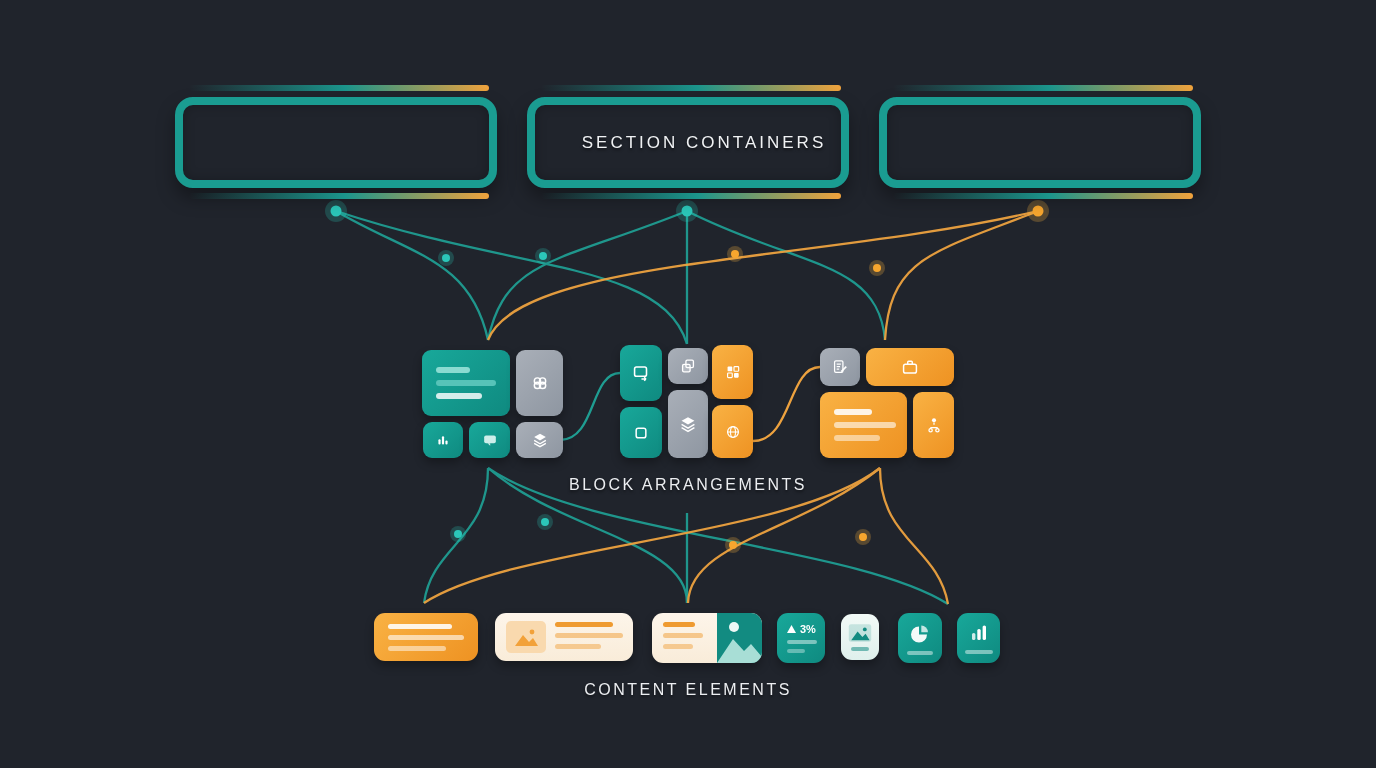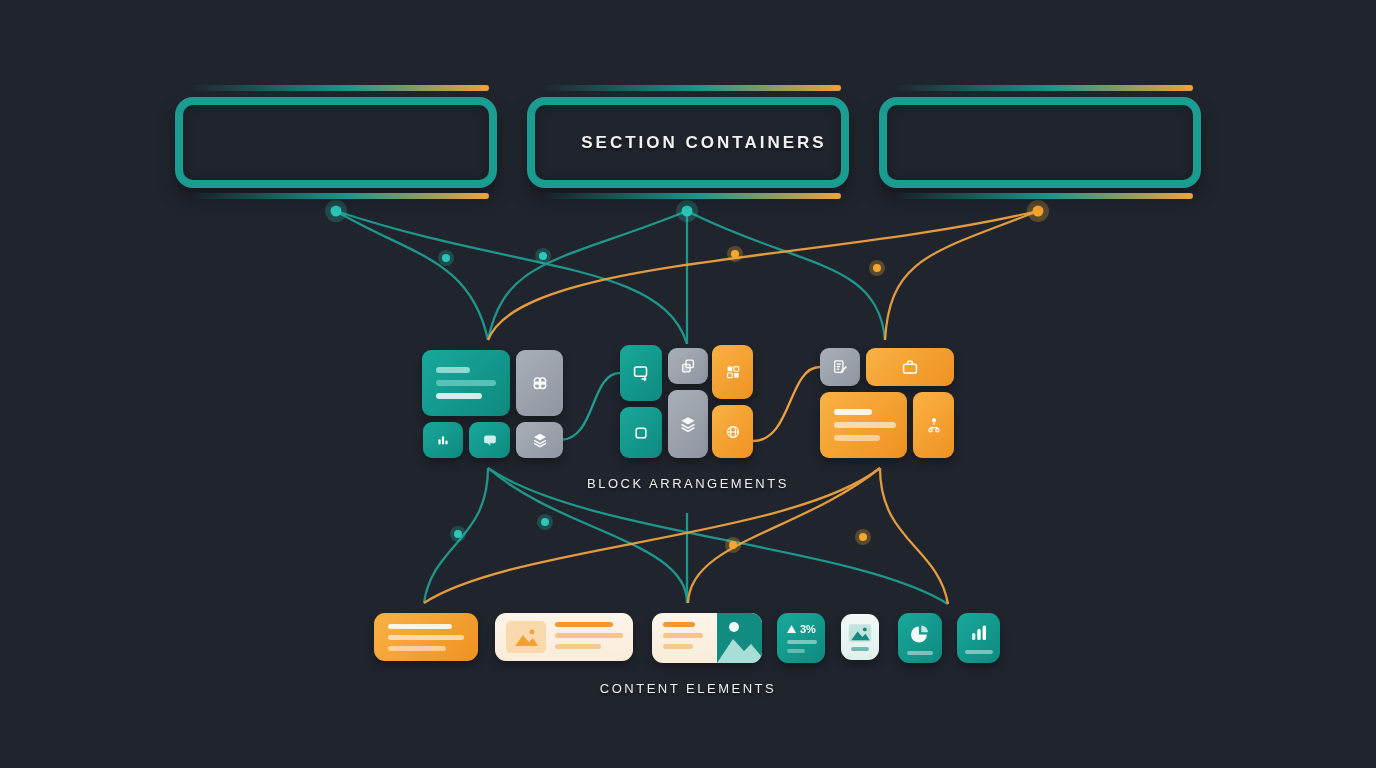--- a/index.html
+++ b/index.html
@@ -12,35 +12,35 @@
   
   .container-wrap{position:absolute;top:85px;width:322px;height:116px;}
   .accent{position:absolute;left:14px;right:8px;height:6px;border-radius:3px;
     background:linear-gradient(90deg, rgba(27,149,140,0) 0%, #1b958c 52%, #f0a23c 100%);}
   .accent.top{top:0;}
   .accent.bottom{top:108px;}
   .container-box{position:absolute;top:12px;left:0;right:0;height:91px;box-sizing:border-box;
     border:8px solid #1a9c91;border-radius:18px;
     box-shadow:0 10px 18px rgba(0,0,0,.35), inset 0 0 12px rgba(0,0,0,.25);
     display:flex;align-items:center;justify-content:center;}
-  .container-label{color:#f0f2f4;font-size:17px;letter-spacing:3px;font-weight:700;
+  .container-label{color:#f0f2f4;font-size:17px;letter-spacing:3px;font-weight:400;
     text-shadow:0 2px 3px rgba(0,0,0,.5);margin-left:32px;}
   
   .blk{position:absolute;border-radius:9px;display:flex;align-items:center;justify-content:center;
     box-shadow:0 5px 10px rgba(0,0,0,.3);}
   .blk.teal{background:linear-gradient(135deg,#18a89a 0%,#0f8a80 100%);}
   .blk.gray{background:linear-gradient(135deg,#a9afb8 0%,#8e96a1 100%);}
   .blk.orange{background:linear-gradient(135deg,#f9b244 0%,#ee9222 100%);}
   .blk.cream{background:linear-gradient(180deg,#fdf5ea 0%,#f9ecd9 100%);}
   .blk.light{background:linear-gradient(180deg,#f2faf7 0%,#dff0ec 100%);}
   .vstack{display:flex;flex-direction:column;justify-content:center;gap:7px;width:100%;padding:0 14px;box-sizing:border-box;}
   .bar{height:6px;border-radius:3px;}
   
   .tier-label{position:absolute;left:0;width:100%;text-align:center;color:#eceef1;
-    font-size:13px;letter-spacing:2.5px;font-weight:500;text-shadow:0 2px 3px rgba(0,0,0,.5);}
+    font-size:16px;letter-spacing:2.5px;font-weight:500;text-shadow:0 2px 3px rgba(0,0,0,.5);}
   
   .card{position:absolute;border-radius:11px;box-shadow:0 5px 10px rgba(0,0,0,.3);overflow:hidden;}
   .stat-row{display:flex;align-items:center;gap:4px;color:#fff;font-size:11px;font-weight:bold;}
   svg{display:block;}
 </style>
 </head>
 <body>
 
 <svg class="abs" style="left:0;top:0;" width="1376" height="768" viewBox="0 0 1376 768" fill="none">
 

